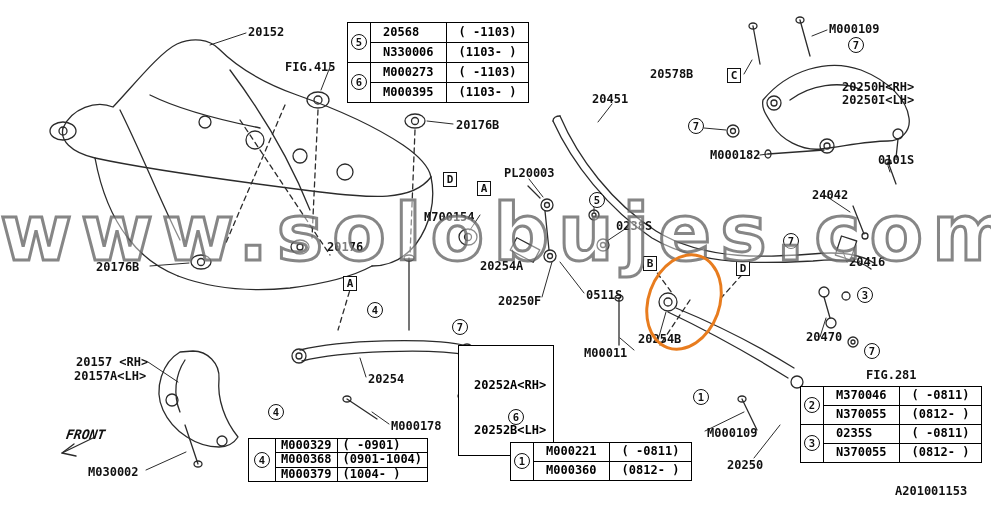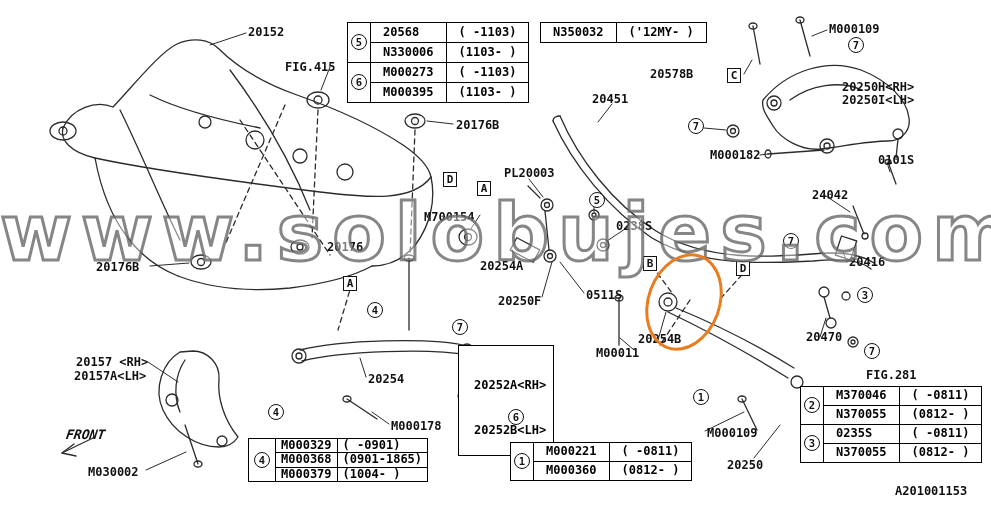--- a/index.html
+++ b/index.html
@@ -235,21 +235,21 @@
 <span class="lbl" style="left:650px;top:68px">20578B</span>
 <span class="lbl" style="left:829px;top:23px">M000109</span>
 <span class="lbl" style="left:842px;top:81px">20250H&lt;RH&gt;</span>
 <span class="lbl" style="left:842px;top:94px">20250I&lt;LH&gt;</span>
 <span class="lbl" style="left:710px;top:149px">M000182</span>
 <span class="lbl" style="left:878px;top:154px">0101S</span>
 <span class="lbl" style="left:812px;top:189px">24042</span>
 <span class="lbl" style="left:849px;top:256px">20416</span>
 <span class="lbl" style="left:806px;top:331px">20470</span>
 <span class="lbl" style="left:866px;top:369px">FIG.281</span>
-<span class="lbl" style="left:596px;top:347px">M00011</span>
+<span class="lbl" style="left:584px;top:347px">M00011</span>
 <span class="lbl" style="left:638px;top:333px">20254B</span>
 <span class="lbl" style="left:707px;top:427px">M000109</span>
 <span class="lbl" style="left:727px;top:459px">20250</span>
 <span class="lbl" style="left:895px;top:485px">A201001153</span>
 <span class="lbl front-lbl" style="left:66px;top:428px">FRONT</span>
 
 <div class="part-box" style="left:458px;top:345px">
   <div>20252A&lt;RH&gt;</div>
   <div>20252B&lt;LH&gt;</div>
 </div>
@@ -291,37 +291,33 @@
   </tr>
   <tr>
     <td>M000395</td>
     <td>(1103- )</td>
   </tr>
 </tbody>
   </table>
 
 <table class="ptable tall" style="left:540px;top:22px">
   <tbody>
-  <tr>
-    <td>N350032</td>
-    <td>('12MY- )</td>
-  </tr>
 </tbody>
   </table>
 
 <table class="ptable compact" style="left:248px;top:438px">
   <tbody>
       <tr>
     <td class="bcell" rowspan="3"><span class="cnum inl">4</span></td>
     <td>M000329</td>
     <td>( -0901)</td>
   </tr>
   <tr>
     <td>M000368</td>
-    <td>(0901-1865)</td>
+    <td>(0901-1004)</td>
   </tr>
   <tr>
     <td>M000379</td>
     <td>(1004- )</td>
   </tr>
 </tbody>
   </table>
 
 <table class="ptable mid" style="left:510px;top:442px">
   <tbody>

